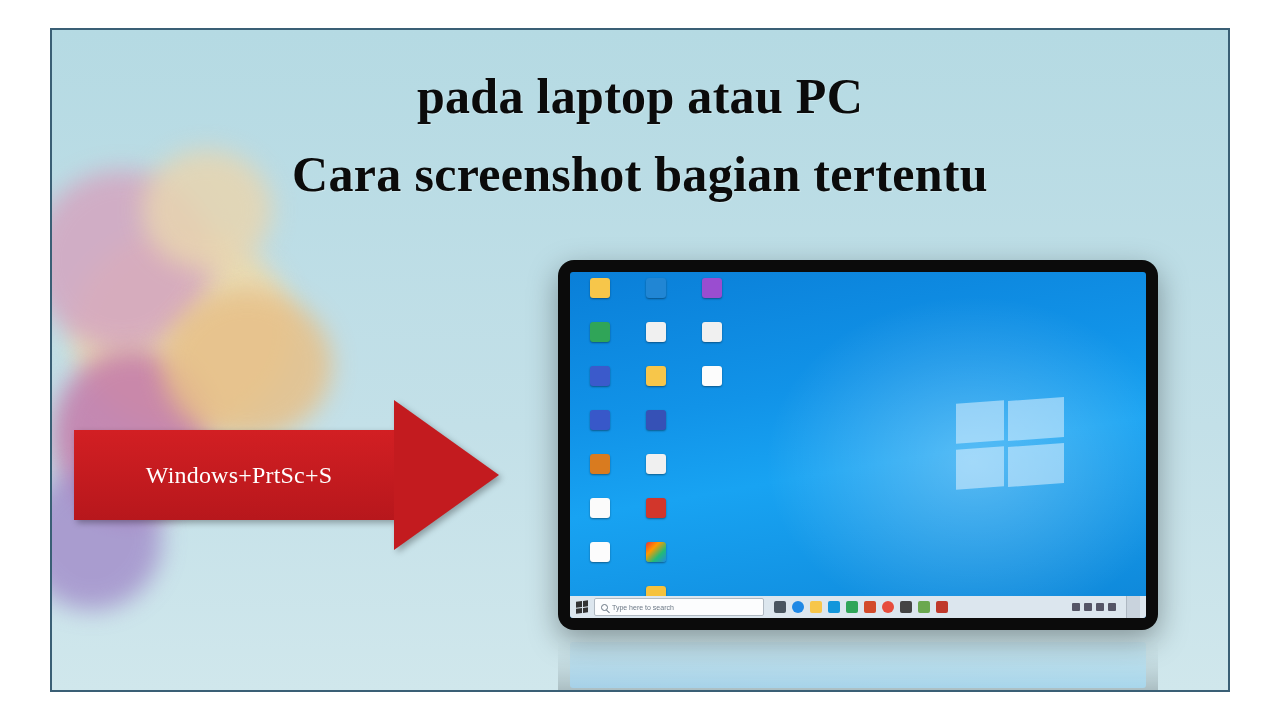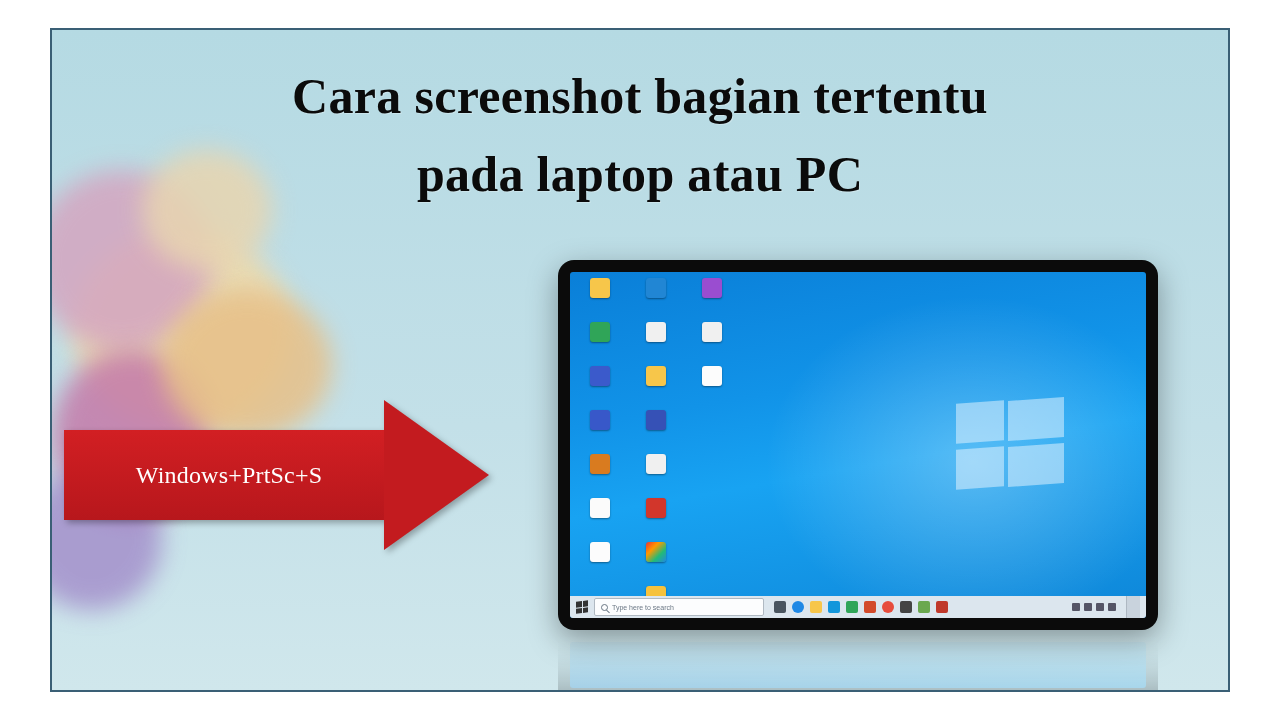--- a/index.html
+++ b/index.html
@@ -55,21 +55,21 @@
     font-weight: 700;
     color: #0b0b0b;
     line-height: 1.55;
     letter-spacing: 0.3px;
     text-shadow: 1px 1px 0 rgba(255,255,255,0.25);
   }
 
   
   .arrow-wrap {
     position: absolute;
-    left: 12px;
+    left: 22px;
     top: 370px;
     width: 430px;
     height: 150px;
     filter: drop-shadow(3px 3px 3px rgba(0,0,0,.3));
   }
   .arrow-shaft {
     position: absolute;
     left: 0;
     top: 30px;
     width: 330px;
@@ -285,22 +285,22 @@
   <div class="ink-bg">
     <div class="ink-blob ink1"></div>
     <div class="ink-blob ink2"></div>
     <div class="ink-blob ink3"></div>
     <div class="ink-blob ink4"></div>
     <div class="ink-blob ink5"></div>
     <div class="ink-blob ink6"></div>
   </div>
 
   <div class="title-block">
+    <div class="title-line">pada laptop atau PC</div>
     <div class="title-line">Cara screenshot bagian tertentu</div>
-    <div class="title-line">pada laptop atau PC</div>
   </div>
 
   <div class="arrow-wrap">
     <div class="arrow-shaft">
       <span class="arrow-text">Windows+PrtSc+S</span>
     </div>
     <div class="arrow-head"></div>
   </div>
 
   <div class="monitor">

